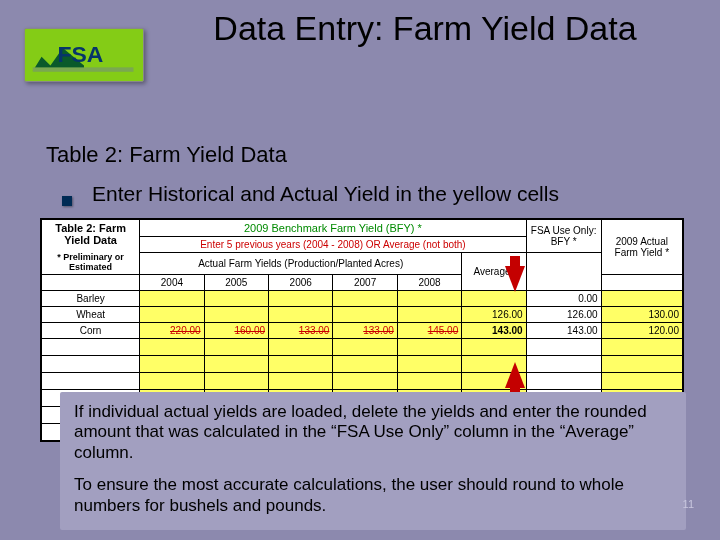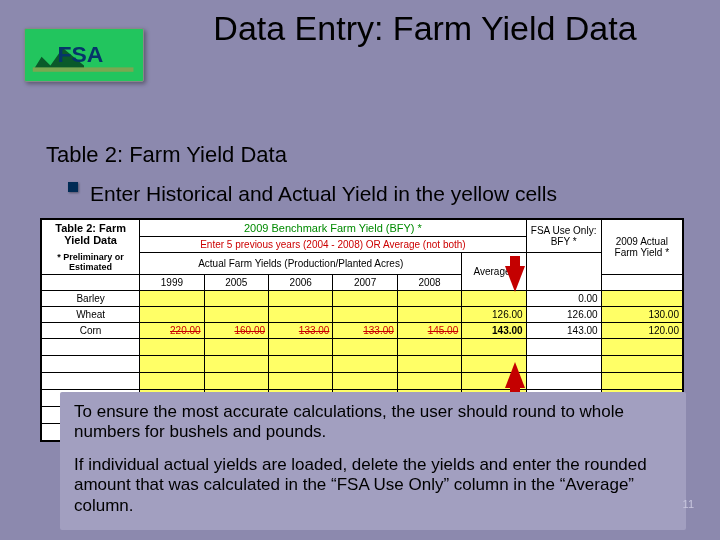--- a/index.html
+++ b/index.html
@@ -1,22 +1,22 @@
 <!DOCTYPE html>
 <html><head>
 <meta charset="utf-8">
 <style>
   html,body{margin:0;padding:0}
   body{width:720px;height:540px;background:#8c89ae;font-family:Verdana,Geneva,sans-serif;position:relative;overflow:hidden}
   .slide{position:relative;width:720px;height:540px}
-  .logo{position:absolute;left:24px;top:28px;width:118px;height:52px;background:#22c55e;border:1px solid #888;border-radius:2px;box-shadow:2px 2px 4px rgba(0,0,0,.35);display:flex;align-items:center;justify-content:center}
+  .logo{position:absolute;left:24px;top:28px;width:118px;height:52px;background:#84cc16;border:1px solid #888;border-radius:2px;box-shadow:2px 2px 4px rgba(0,0,0,.35);display:flex;align-items:center;justify-content:center}
   .logo svg{width:106px;height:40px}
   .title{position:absolute;left:160px;top:8px;width:530px;font-size:34px;font-weight:normal;color:#000;text-align:center;line-height:1.18}
   .subtitle{position:absolute;left:46px;top:142px;font-size:22px;color:#000}
-  .bullet-row{position:absolute;left:68px;top:182px;display:flex;align-items:flex-start;gap:12px}
+  .bullet-row{position:absolute;left:62px;top:182px;display:flex;align-items:flex-end;gap:20px}
   .bullet{width:10px;height:10px;background:#002b55;box-shadow:1px 1px 2px rgba(0,0,0,.4)}
   .bullet-text{font-size:21px;color:#000}
   .table-wrap{position:absolute;left:40px;top:218px;width:642px;background:#fff;border:1px solid #000}
   table.fy{border-collapse:collapse;width:100%;font-family:Arial,sans-serif;font-size:10px;color:#000}
   table.fy th,table.fy td{border:1px solid #000;padding:2px 3px;vertical-align:middle}
   .hdr-a{font-weight:normal;text-align:center}
   .hdr-green{color:#008a00;font-weight:normal;text-align:center;font-size:11px}
   .hdr-red{color:#cc0000;font-weight:normal;text-align:center}
   .rowlbl{text-align:center;font-weight:normal}
   .num{text-align:right;font-family:Arial;font-size:10px}
@@ -74,21 +74,21 @@
       <tr>
         <th colspan="6" class="hdr-red">Enter 5 previous years (2004 - 2008) OR Average (not both)</th>
       </tr>
       <tr>
         <th colspan="5" class="hdr-a">Actual Farm Yields (Production/Planted Acres)</th>
         <th rowspan="2" class="hdr-a" style="width:54px">Average*</th>
         <th rowspan="2" style="width:64px"></th>
       </tr>
       <tr>
         <th></th>
-        <th class="hdr-a" style="width:54px">1999</th>
+        <th class="hdr-a" style="width:54px">2004</th>
         <th class="hdr-a" style="width:54px">2005</th>
         <th class="hdr-a" style="width:54px">2006</th>
         <th class="hdr-a" style="width:54px">2007</th>
         <th class="hdr-a" style="width:54px">2008</th>
         <th class="hdr-a" style="width:70px"></th>
       </tr>
 
       <tr>
         <td class="rowlbl">Barley</td>
         <td class="yellow"></td>
@@ -195,19 +195,19 @@
       </table>
   </div>
 
   <div class="arrow-dn-stem" style="left:510px;top:256px"></div>
   <div class="arrow arrow-down" style="left:505px;top:266px"></div>
 
   <div class="arrow arrow-up" style="left:505px;top:362px"></div>
   <div class="arrow-up-stem" style="left:510px;top:386px"></div>
 
   <div class="note-box">
+    <p>If individual actual yields are loaded, delete the yields and enter the rounded amount that was calculated in the “FSA Use Only” column in the “Average” column.</p>
     <p>To ensure the most accurate calculations, the user should round to whole numbers for bushels and pounds.</p>
-    <p>If individual actual yields are loaded, delete the yields and enter the rounded amount that was calculated in the “FSA Use Only” column in the “Average” column.</p>
   </div>
 
   <div class="pagenum">11</div>
 
 </div>
 
 </body></html>

